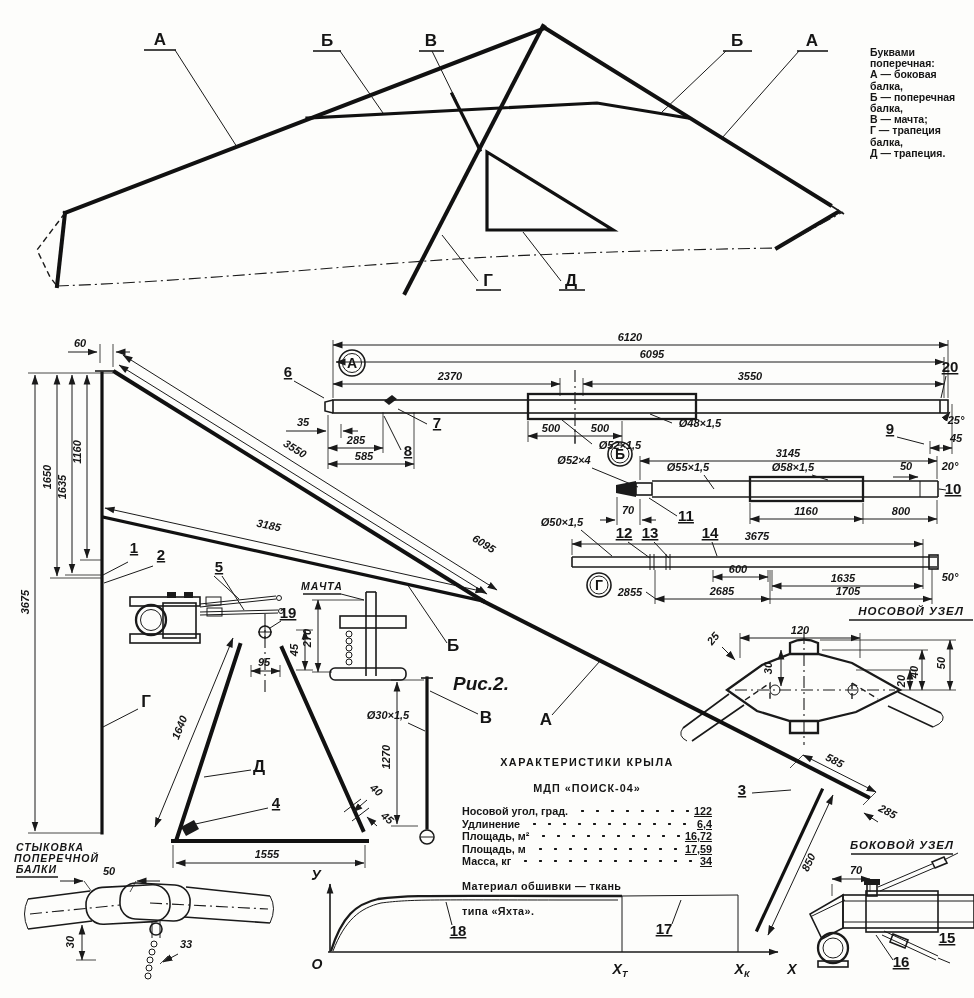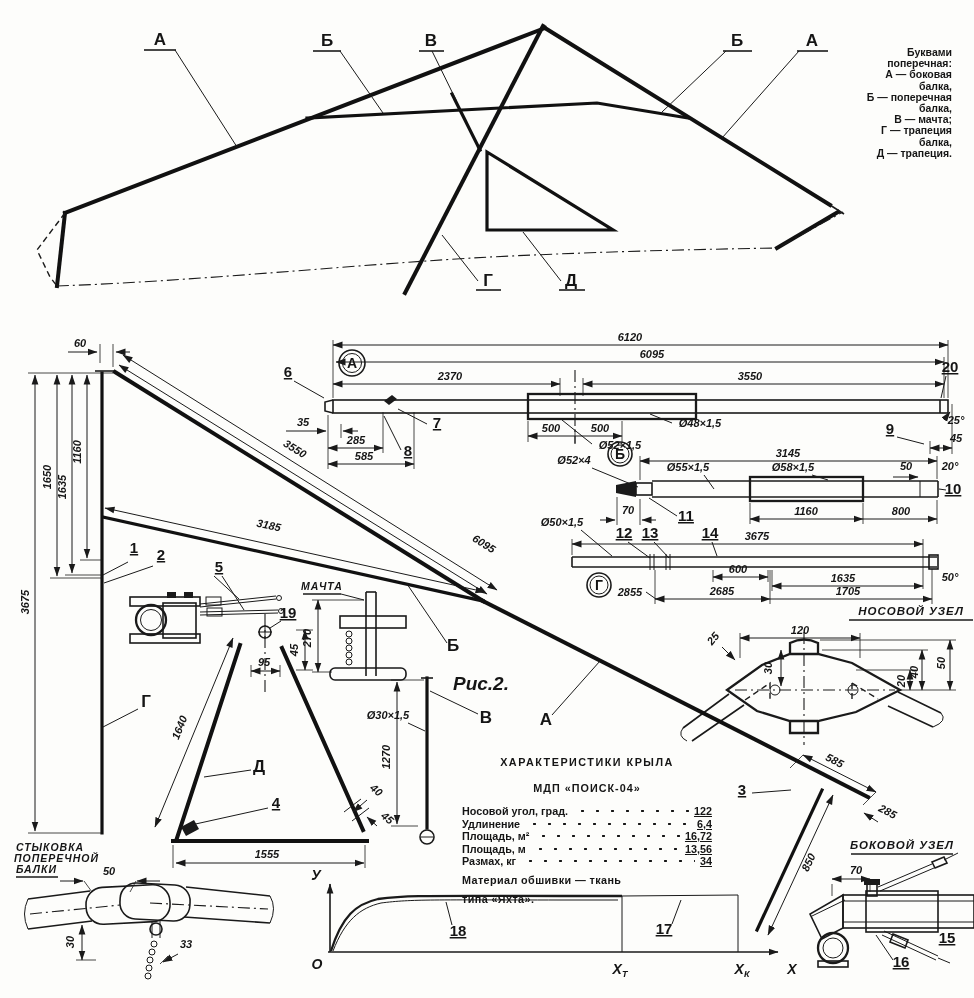--- a/index.html
+++ b/index.html
@@ -18,31 +18,31 @@
   .fil{fill:#1a1a1a;stroke:none;}
   
   text{fill:#151515;}
   .t  {font:italic 700 11px "Liberation Sans",sans-serif;text-anchor:middle;}
   .tp {font:700 15px "Liberation Sans",sans-serif;text-anchor:middle;text-decoration:underline;}
   .tb {font:700 17px "Liberation Sans",sans-serif;text-anchor:middle;}
   .tc {font:700 14px "Liberation Sans",sans-serif;text-anchor:middle;}
   .tt {font:italic 700 11.5px "Liberation Sans",sans-serif;text-anchor:middle;letter-spacing:1px;}
   .ti {font:italic 700 14px "Liberation Sans",sans-serif;text-anchor:middle;}
   
-  .legend{position:absolute;left:850px;top:47px;width:102px;text-align:right;
+  .legend{position:absolute;left:870px;top:47px;width:102px;text-align:left;
           font:700 10.5px/11.2px "Liberation Sans",sans-serif;}
   .specs{position:absolute;left:462px;top:757px;width:250px;font:700 10.8px/11px "Liberation Sans",sans-serif;}
   .specs .st1{text-align:center;letter-spacing:1.5px;margin-bottom:15px;}
   .specs .st2{text-align:center;letter-spacing:1px;margin-bottom:12px;}
   .srow{display:flex;align-items:flex-start;margin-bottom:1.5px;}
   .srow .dots{flex:1;height:10px;margin:0 5px;
      background-image:radial-gradient(circle,#151515 1.1px,transparent 1.3px);
      background-size:15px 10px;background-position:2px 65%;background-repeat:repeat-x;}
   .srow .val{text-align:right;text-decoration:underline;}
-  .note{margin-top:8px;letter-spacing:.4px;}
+  .note{margin-top:14px;letter-spacing:.4px;}
 </style>
 </head>
 <body>
 
 <div id="stage">
 <svg width="974" height="998" viewBox="0 0 974 998">
 <defs>
   <marker id="maE" markerWidth="11" markerHeight="8" refX="9.5" refY="4" orient="auto" markerUnits="userSpaceOnUse">
           <path d="M0,.6 L10,4 L0,7.4 Z" fill="#1a1a1a"></path>
         </marker>
@@ -525,23 +525,23 @@
         <span class="val">6,4</span>
       </div>
   <div class="srow">
         <span>Площадь, м²</span>
         <span class="dots"></span>
         <span class="val">16,72</span>
       </div>
   <div class="srow">
         <span>Площадь, м</span>
         <span class="dots"></span>
-        <span class="val">13,56</span>
+        <span class="val">17,59</span>
       </div>
   <div class="srow">
-        <span>Размах, кг</span>
+        <span>Масса, кг</span>
         <span class="dots"></span>
         <span class="val">34</span>
       </div>
   <div class="note">Материал обшивки — ткань</div>
   <div class="note">типа «Яхта».</div>
 </div>
 </div>
 
 </body></html>

